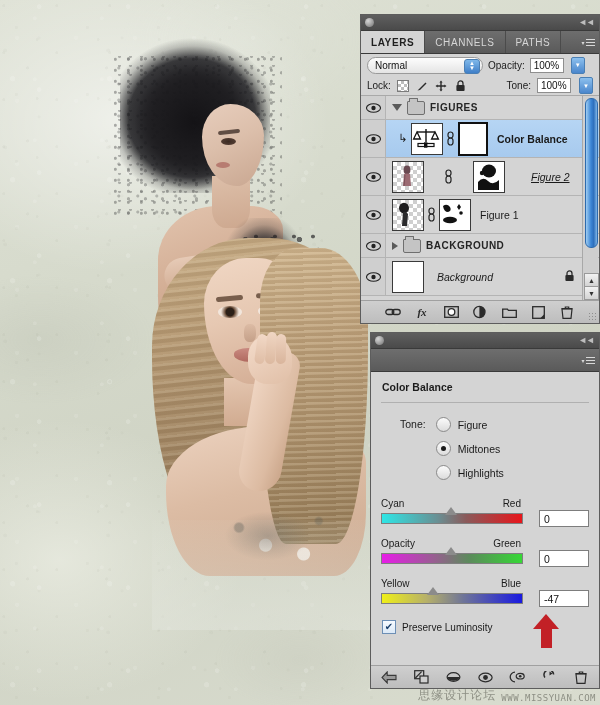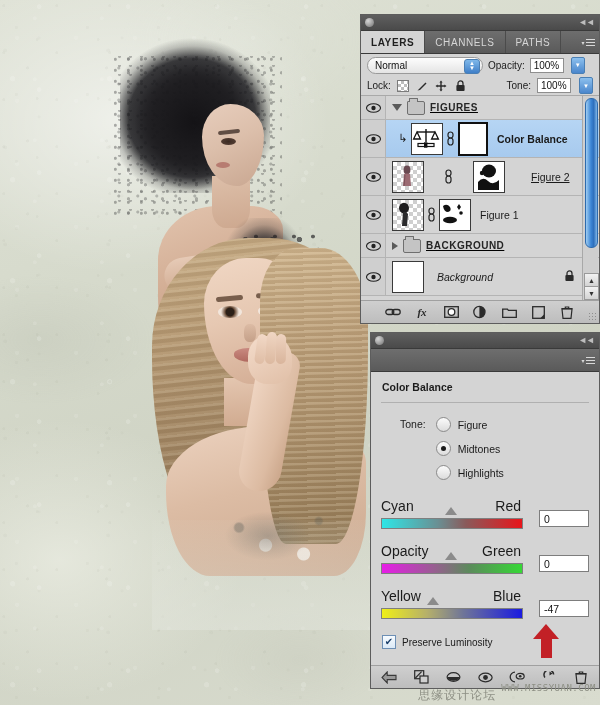--- a/index.html
+++ b/index.html
@@ -220,21 +220,21 @@
   .lock-row{height:20px;display:flex;align-items:center;padding:0 6px;gap:6px;box-sizing:border-box;border-bottom:1px solid #a9a9a9;}
   .lock-ico{width:13px;height:13px;display:flex;align-items:center;justify-content:center;font-size:10px;color:#222;}
   .checkerbox{width:10px;height:10px;border:1px solid #7b7b7b;
     background-image:linear-gradient(45deg,#bdbdbd 25%,transparent 25%,transparent 75%,#bdbdbd 75%),
                      linear-gradient(45deg,#bdbdbd 25%,#fff 25%,#fff 75%,#bdbdbd 75%);
     background-size:6px 6px;background-position:0 0,3px 3px;}
 
   
   .layer-list{position:relative;background:#d4d4d4;}
   .layer-row{height:38px;display:flex;align-items:center;border-bottom:1px solid #b4b4b4;box-sizing:border-box;position:relative;}
-  .layer-row.group{height:24px;text-decoration:underline;}
+  .layer-row.group{height:24px;}
   .layer-row.selected{background:linear-gradient(180deg,#b6d5f4,#a7caee);}
   .eye-cell{width:24px;height:100%;display:flex;align-items:center;justify-content:center;border-right:1px solid #b4b4b4;background:#cfcfcf;flex:none;}
   .eye{width:15px;height:10px;position:relative;}
   .eye svg{display:block;}
   .row-body{flex:1;display:flex;align-items:center;padding-left:6px;gap:5px;min-width:0;height:100%;}
   .disclosure{width:0;height:0;border-left:6px solid #5a5a5a;border-top:4px solid transparent;border-bottom:4px solid transparent;}
   .disclosure.open{border-left:5px solid transparent;border-right:5px solid transparent;border-top:7px solid #5a5a5a;border-bottom:0;}
   .folder{width:16px;height:12px;background:#c4c4c4;border:1px solid #6f6f6f;border-radius:1px 2px 2px 2px;position:relative;}
   .folder:before{content:"";position:absolute;left:1px;top:-4px;width:7px;height:3px;background:#c4c4c4;border:1px solid #6f6f6f;border-bottom:none;border-radius:1px 1px 0 0;}
   .group-name{font-size:10px;font-weight:bold;color:#252525;letter-spacing:.5px;}
@@ -276,39 +276,39 @@
   .radio-list{display:flex;flex-direction:column;gap:9px;}
   .radio-row{display:flex;align-items:center;gap:7px;}
   .radio{width:13px;height:13px;border-radius:50%;border:1px solid #8b8b8b;
     background:linear-gradient(180deg,#fbfbfb,#dcdcdc);display:flex;align-items:center;justify-content:center;}
   .radio .dot{width:5px;height:5px;border-radius:50%;background:#1b1b1b;display:none;}
   .radio.on .dot{display:block;}
   .radio-label{font-size:10.5px;color:#1b1b1b;}
 
   .slider-group{padding:0 10px;}
   .slider-block{margin-top:14px;position:relative;}
-  .slider-head{display:flex;justify-content:space-between;width:140px;font-size:14px;color:#1b1b1b;margin-bottom:4px;}
+  .slider-head{display:flex;justify-content:space-between;width:140px;font-size:10px;color:#1b1b1b;margin-bottom:4px;}
   .slider-track{width:140px;height:9px;border:1px solid #7f7f7f;position:relative;}
   .slider-knob{position:absolute;top:9px;width:0;height:0;border-left:6px solid transparent;border-right:6px solid transparent;border-bottom:8px solid #8b8b8b;}
   .slider-value{position:absolute;right:0;top:12px;width:50px;height:17px;border:1px solid #7d7d7d;background:#fff;
     font-size:10.5px;color:#111;display:flex;align-items:center;padding-left:4px;box-sizing:border-box;}
 
   .check-row{display:flex;align-items:center;gap:6px;padding:16px 0 0 11px;}
   .cbox{width:12px;height:12px;border:1px solid #6d8fb5;background:linear-gradient(180deg,#f7fbff,#dbe9f7);
     display:flex;align-items:center;justify-content:center;font-size:10px;color:#1b3f6b;line-height:1;}
   .check-label{font-size:10px;color:#1b1b1b;}
 
   .arrow-mark{position:absolute;width:26px;height:34px;}
   .arrow-mark .shaft{position:absolute;left:8px;top:12px;width:11px;height:22px;background:#c22026;}
   .arrow-mark .head{position:absolute;left:0;top:0;width:0;height:0;border-left:13px solid transparent;border-right:13px solid transparent;border-bottom:15px solid #c22026;}
 
   
   .watermark{position:absolute;right:4px;bottom:1px;display:flex;align-items:flex-end;gap:5px;}
   .wm-cn{font-size:12px;color:#8d8f84;font-family:"DejaVu Sans",sans-serif;letter-spacing:1px;}
-  .wm-en{font-size:9px;color:#8d8f84;font-family:"DejaVu Sans Mono",monospace;letter-spacing:.5px;padding-bottom:11px;}
+  .wm-en{font-size:9px;color:#8d8f84;font-family:"DejaVu Sans Mono",monospace;letter-spacing:.5px;padding-bottom:1px;}
 </style>
 </head>
 <body>
 
 <div id="canvas">
   <div class="bg-base"></div>
   <div class="smudge"></div>
   <div class="grain"></div>
 
   <div class="fig1">
@@ -476,21 +476,21 @@
 
     <div class="layer-row">
       <div class="eye-cell">
         <span class="eye">
           <svg width="15" height="10" viewBox="0 0 15 10">
               <ellipse cx="7.5" cy="5" rx="7" ry="4.3" fill="none" stroke="#222" stroke-width="1.1"></ellipse>
               <circle cx="7.5" cy="5" r="2.2" fill="#222"></circle>
             </svg>
         </span>
       </div>
-      <div class="row-body" style="gap:20px;">
+      <div class="row-body" style="gap:20px;font-style:italic;">
         <span class="thumb checker">
           <svg width="28" height="28" viewBox="0 0 28 28" style="position:absolute;left:0;top:0;">
             <ellipse cx="14" cy="8" rx="3.4" ry="4.4" fill="#6a4a52"></ellipse>
             <path d="M11 12 Q14 11 17 12 L18 24 H10 Z" fill="#9b6a72"></path>
             <path d="M12 13 L11 24" stroke="#7a4f58" stroke-width="1"></path>
           </svg>
         </span>
         <span class="link-ico">
           <svg width="9" height="15" viewBox="0 0 9 15">
               <rect x="2" y="1" width="5" height="6" rx="2.5" fill="none" stroke="#222" stroke-width="1.2"></rect>

